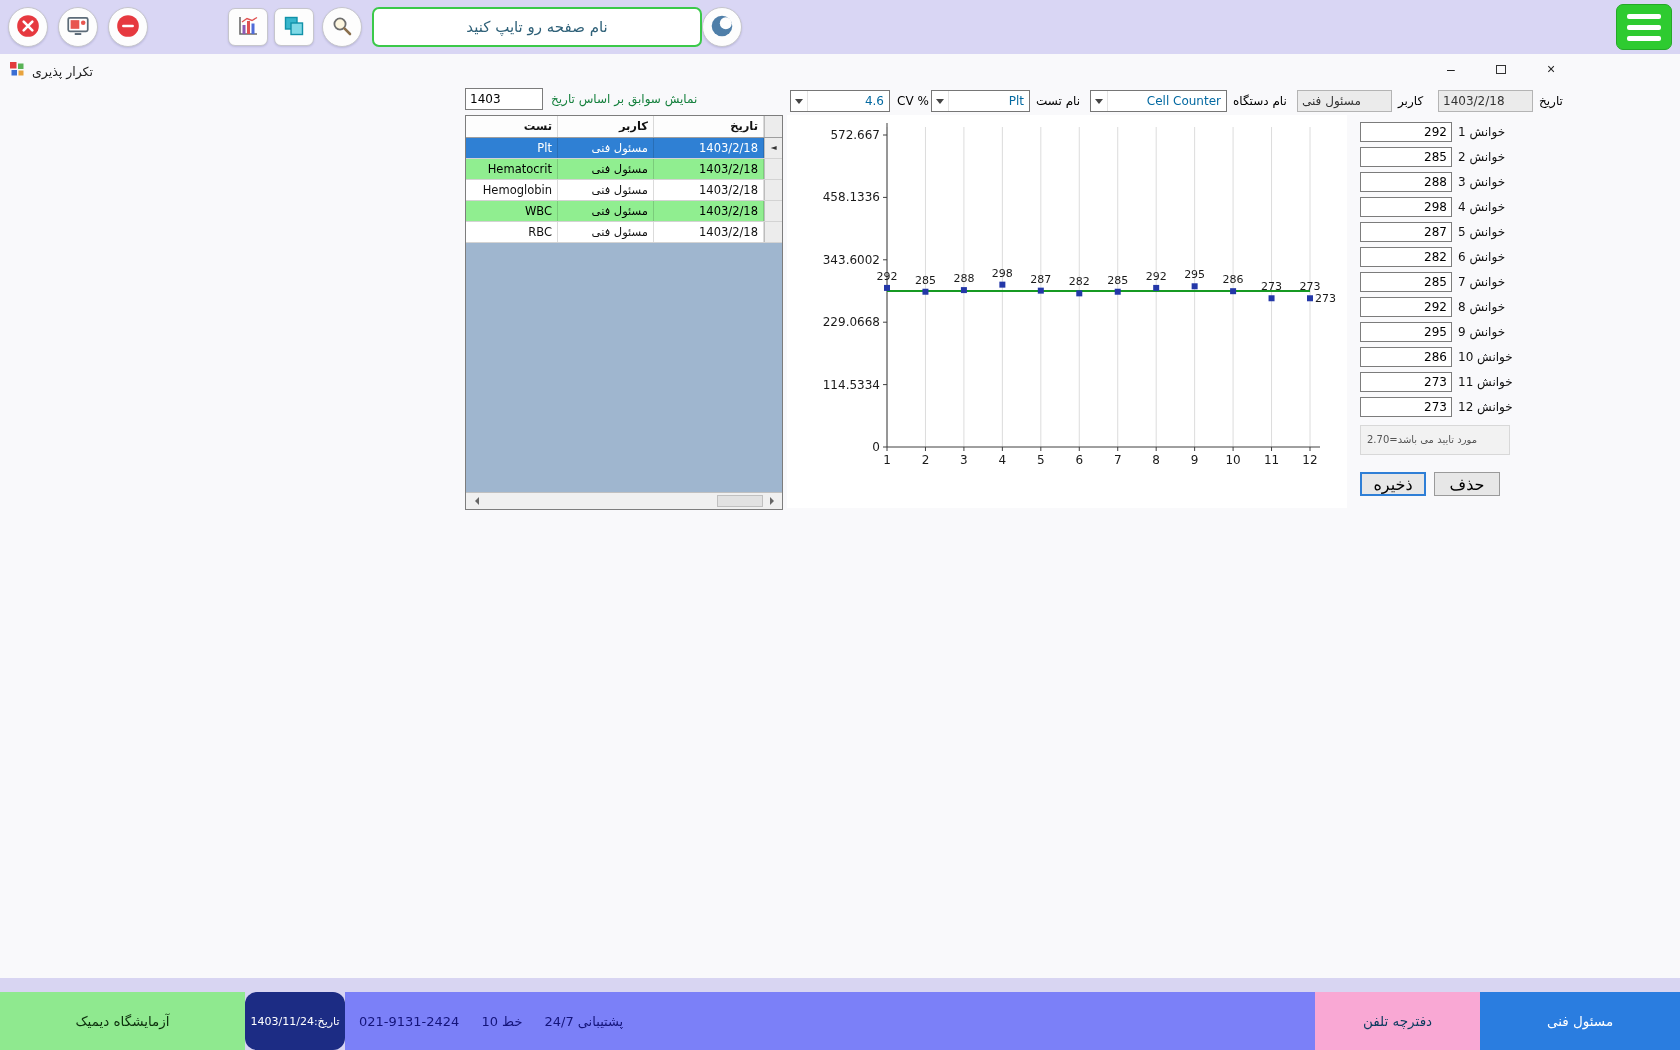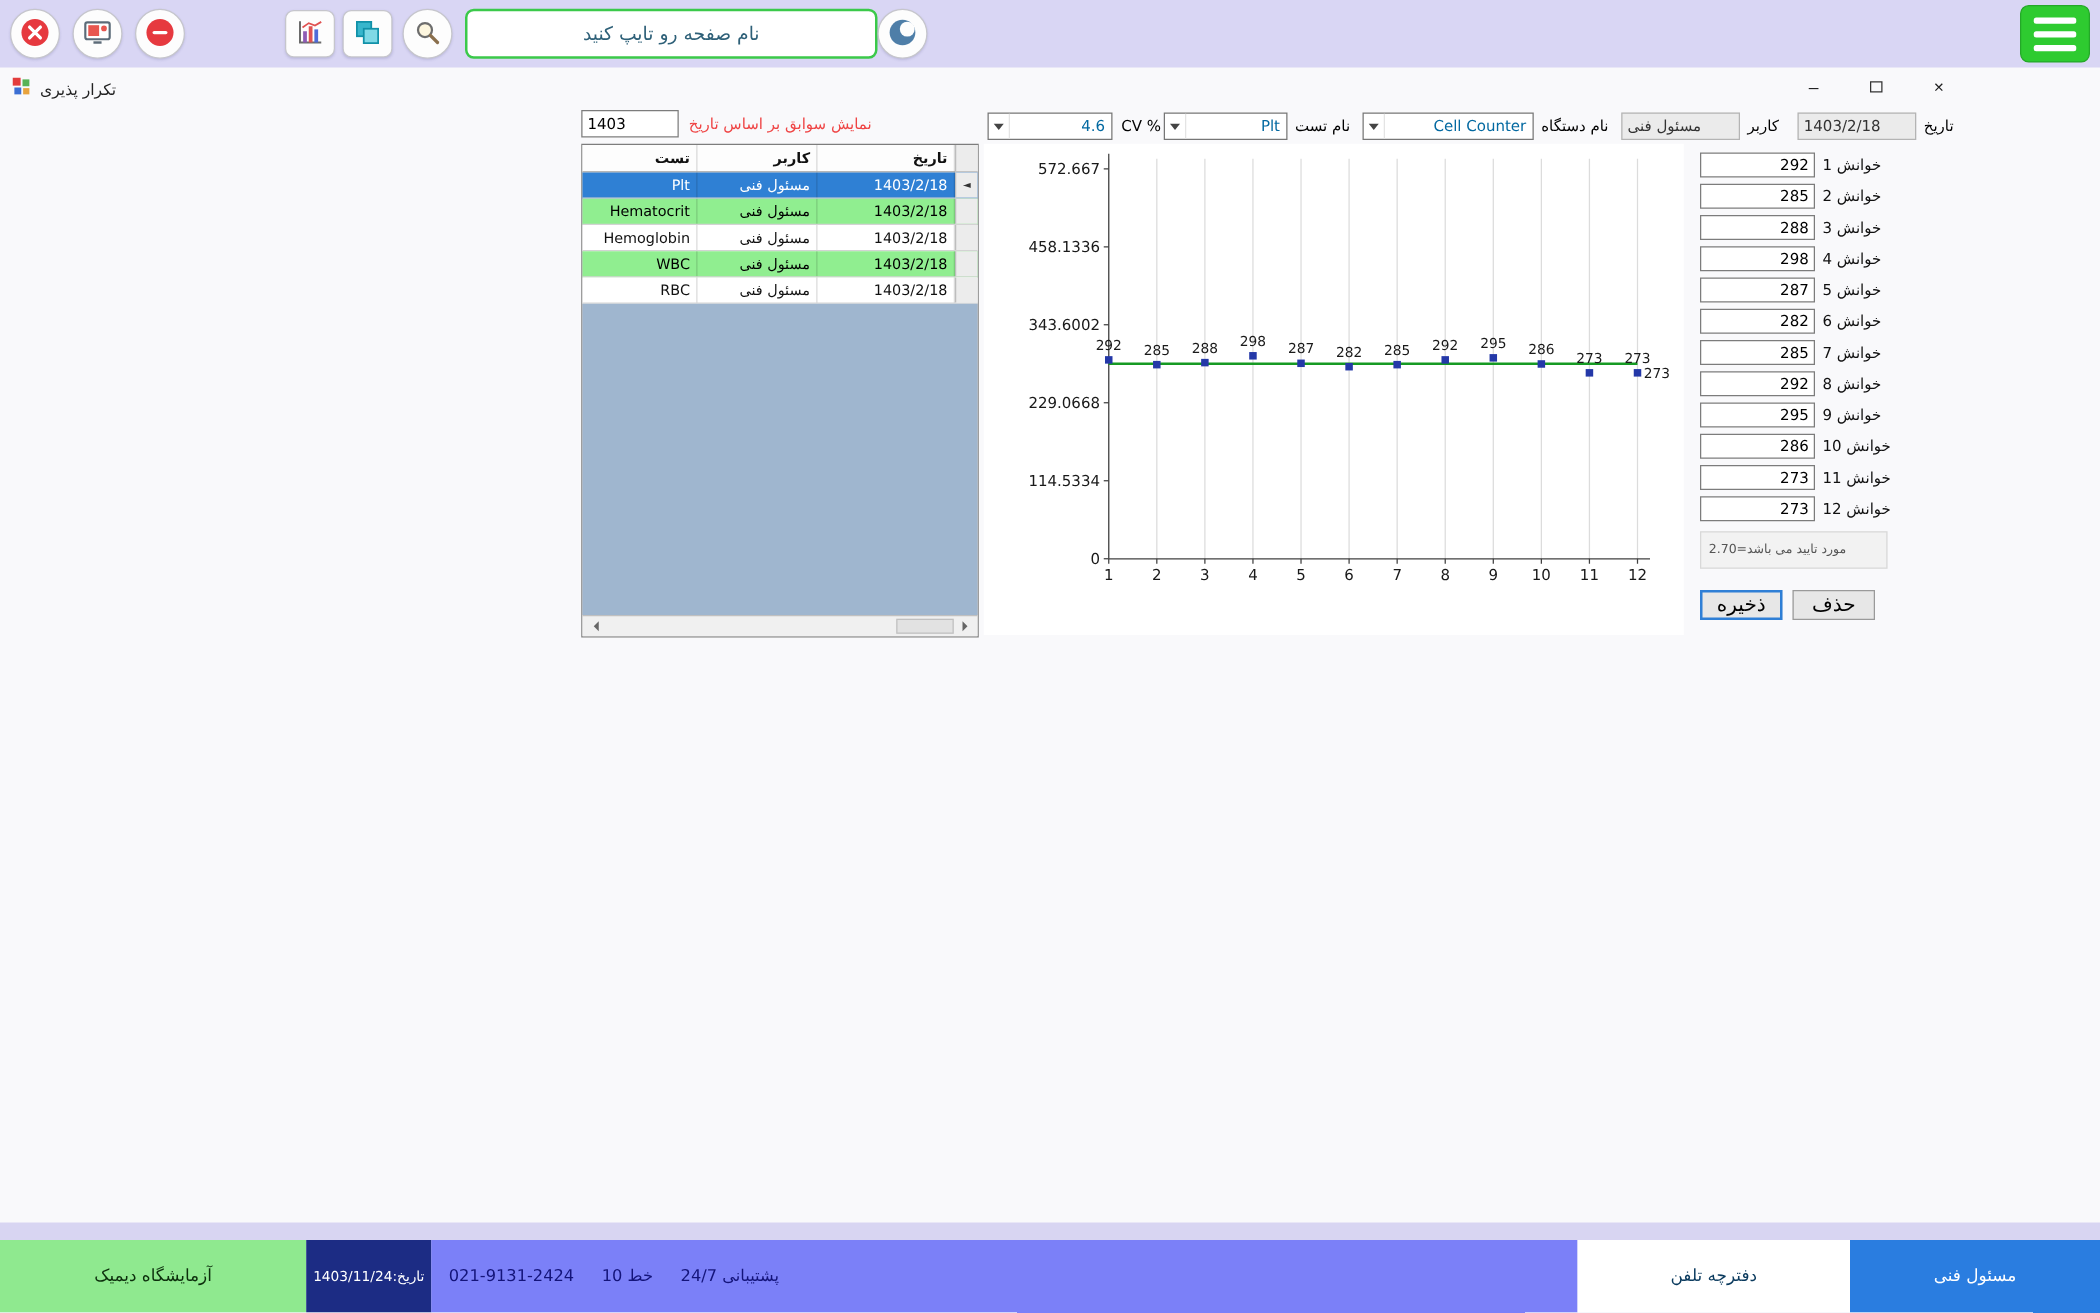--- a/index.html
+++ b/index.html
@@ -32,21 +32,21 @@
   .win-controls { position:absolute; left:1436px; top:2px; display:flex; gap:20px; }
   .win-ctl { width:30px; height:26px; background:transparent; border:none; font-size:14px;
              color:#222; cursor:pointer; display:flex; align-items:center; justify-content:center; }
   .max-glyph { display:inline-block; width:10px; height:9px; border:1.5px solid #333; }
 
   
   .filter-input { position:absolute; left:465px; top:34px; width:78px; height:22px;
              border:1px solid #7c7c7c; background:#fff; font:12px "DejaVu Sans",sans-serif;
              text-align:left; padding:0 4px; }
   .filter-label { position:absolute; left:551px; top:34px; height:22px; line-height:22px;
-             font-size:12px; color:#ef4444; }
+             font-size:12px; color:#15803d; }
 
   .grid { position:absolute; left:465px; top:61px; width:318px; height:395px;
           background:#fff; border:1px solid #7d7d7d; display:flex; flex-direction:column; }
   .grid-header { display:flex; height:22px; background:#fdfdfd; border-bottom:1px solid #9e9e9e; }
   .hcell { font-weight:bold; font-size:11.5px; line-height:21px; }
   .grid-row { display:flex; height:21px; background:#fff; border-bottom:1px solid #d3d3d3; cursor:pointer; }
   .cell { font-size:11.5px; line-height:20px; text-align:right; padding:0 5px;
           border-right:1px solid rgba(0,0,0,.14); overflow:hidden; white-space:nowrap; }
   .c-test { width:92px; } .c-user { width:96px; } .c-date { width:110px; }
   .c-ind  { width:18px; background:#ececec; border-right:none; border-left:1px solid #bdbdbd;
@@ -95,24 +95,24 @@
   .btn { position:absolute; top:418px; height:24px; background:#e7e7e7; font-size:16px;
           color:#000; cursor:pointer; }
   .btn-save { left:1360px; width:66px; border:2px solid #2f7fd6; }
   .btn-delete { left:1434px; width:66px; border:1px solid #9a9a9a; }
 
   
   .statusbar { position:absolute; left:0; top:992px; width:1680px; height:58px; display:flex; }
   .sb-lab { width:245px; background:#8fe98f; display:flex; align-items:center; justify-content:center;
           font-size:13.5px; color:#0c2e0c; }
   .sb-date { width:100px; background:#1c2c84; color:#fff; font-size:11px;
-          display:flex; align-items:center; justify-content:center; }
+          display:flex; align-items:center; justify-content:center;border-radius:12px; }
   .sb-mid { flex:1; background:#7b80f8; display:flex; align-items:center; gap:22px;
           justify-content:flex-end; padding:0 14px; color:#14147a; font-size:13px; }
-  .sb-phonebook { width:218px; background:#ffffff; display:flex; align-items:center; justify-content:center;
+  .sb-phonebook { width:165px; background:#f9a8d4; display:flex; align-items:center; justify-content:center;
           font-size:13.5px; color:#0a3a5e; cursor:pointer; }
   .sb-user { width:200px; background:#2a7de0; color:#fff; display:flex; align-items:center;
           justify-content:center; font-size:13.5px; }
 </style>
 </head>
 <body>
 
 <div class="stage">
 
   <div class="toolbar">

